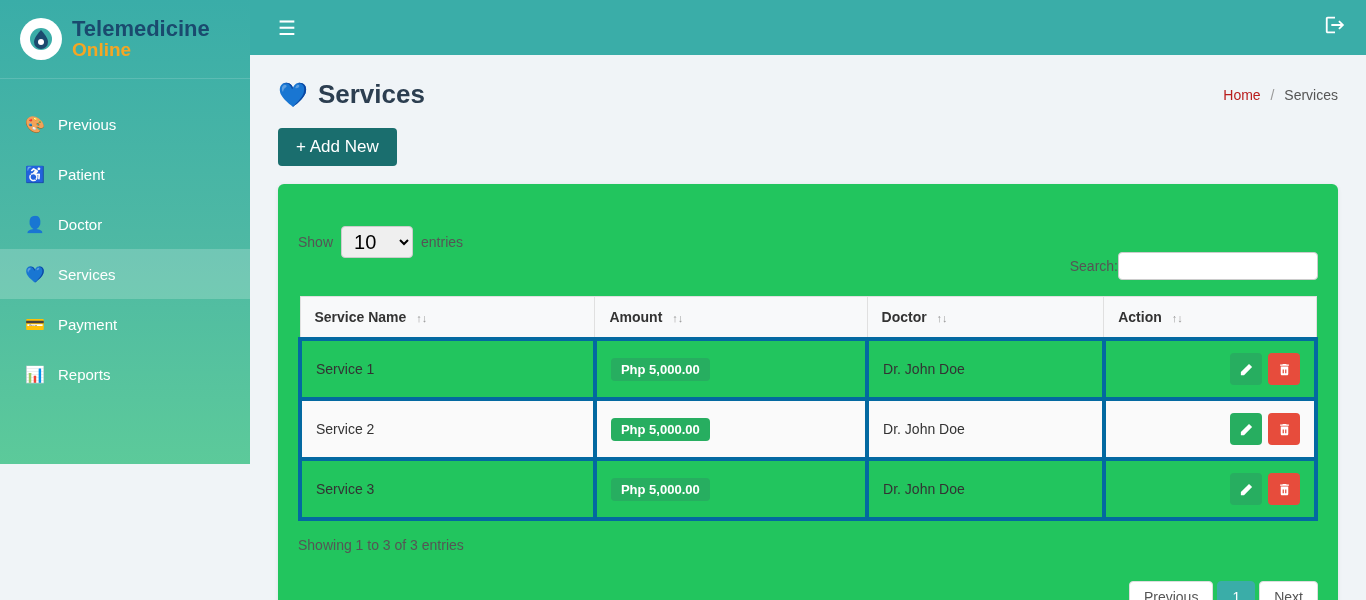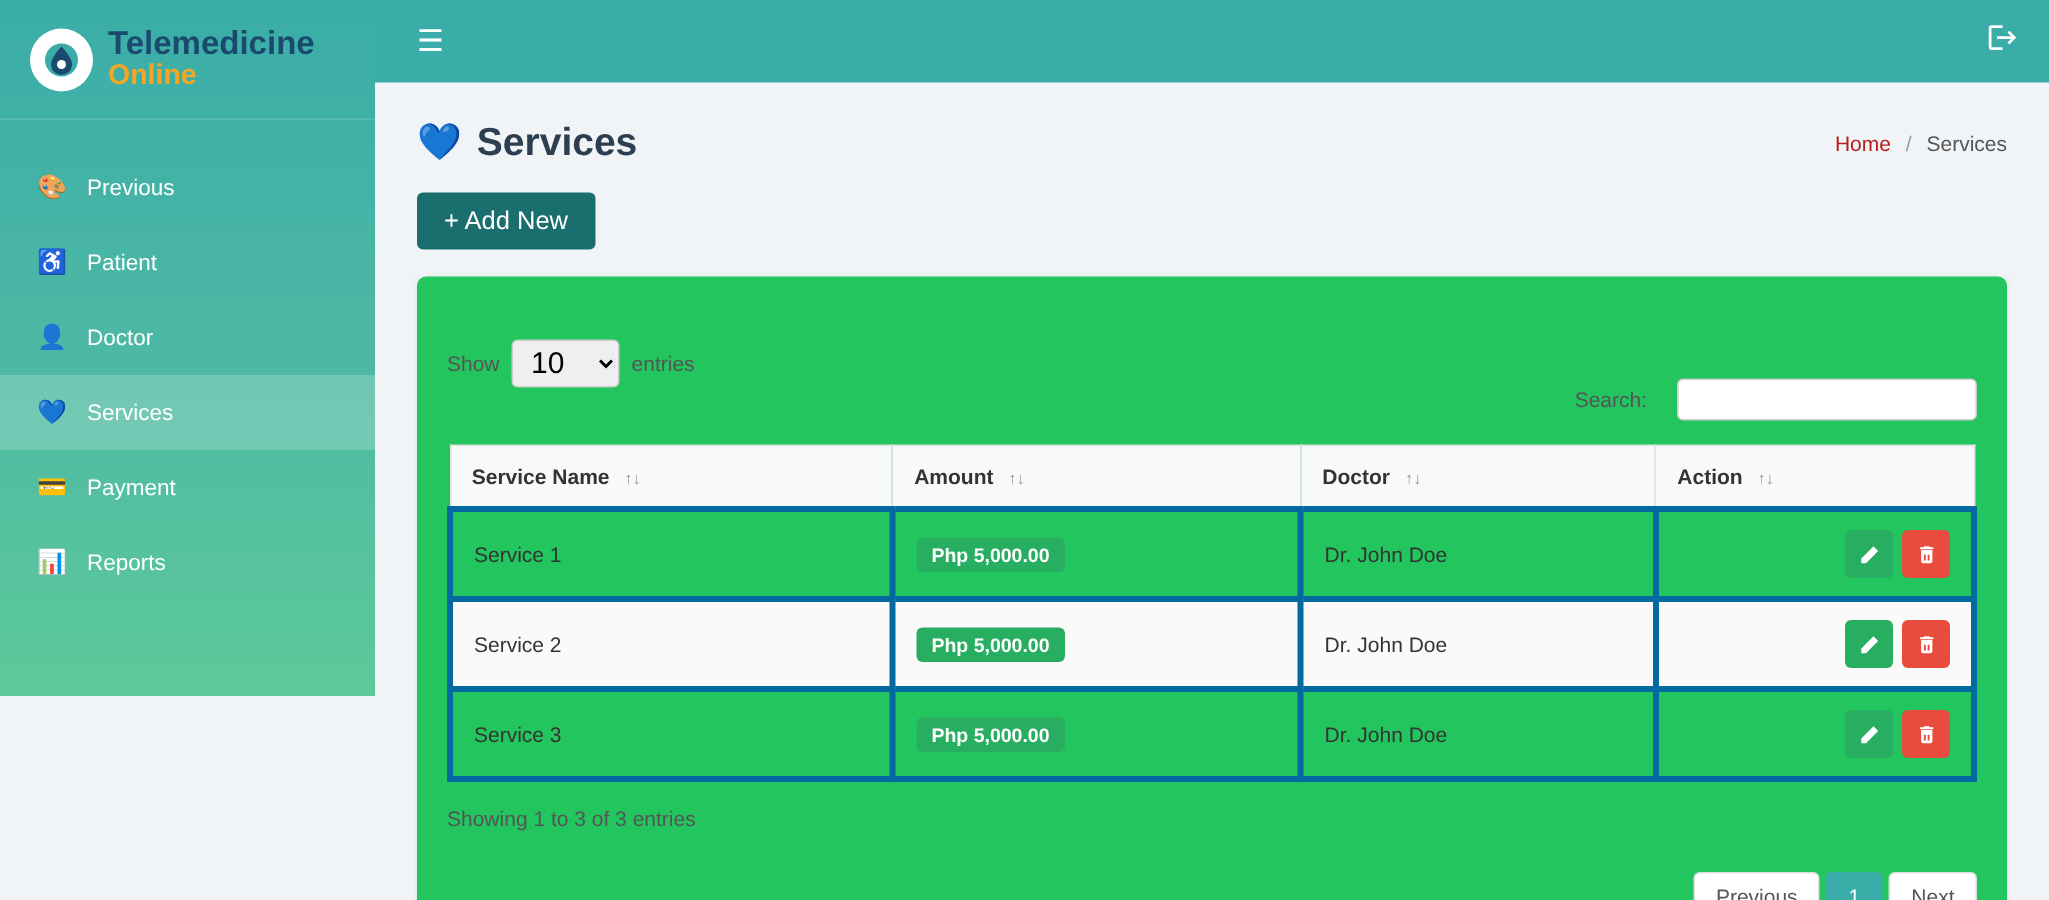--- a/index.html
+++ b/index.html
@@ -191,21 +191,21 @@
     }
     .entries-select {
       border: 1px solid #ccc;
       border-radius: 4px;
       padding: 3px 8px;
       font-size: 20px;
     }
     .search-group {
       display: flex;
       align-items: center;
-      gap: 20px;
+      gap: 0;
       font-size: 14px;
       color: #555;
       margin-top: 48px;
     }
     .search-input {
       border: 1px solid #ccc;
       border-radius: 4px;
       padding: 5px 10px;
       font-size: 14px;
       width: 200px;

